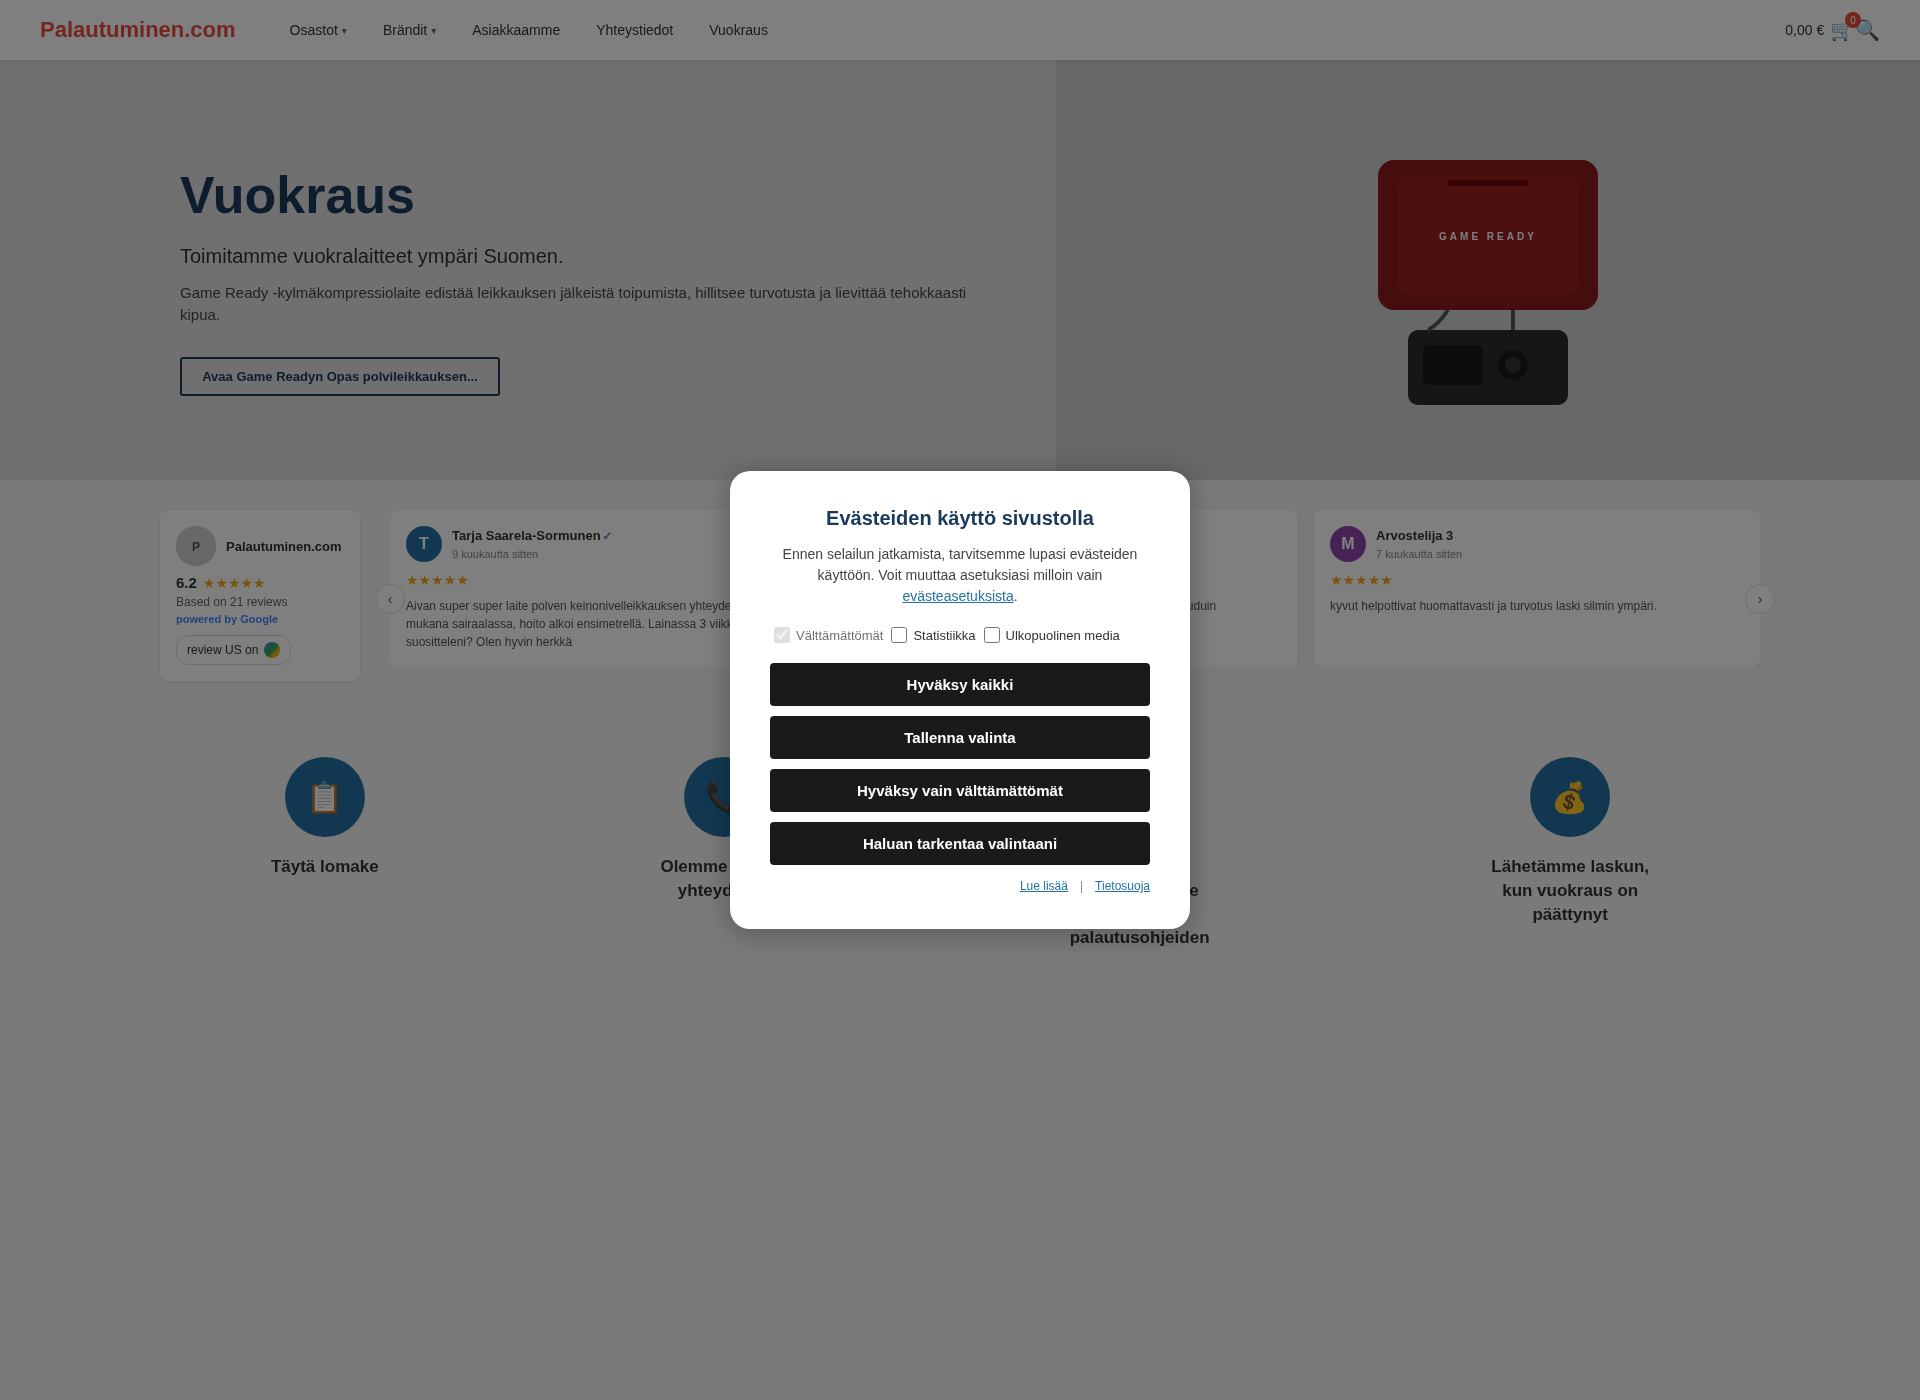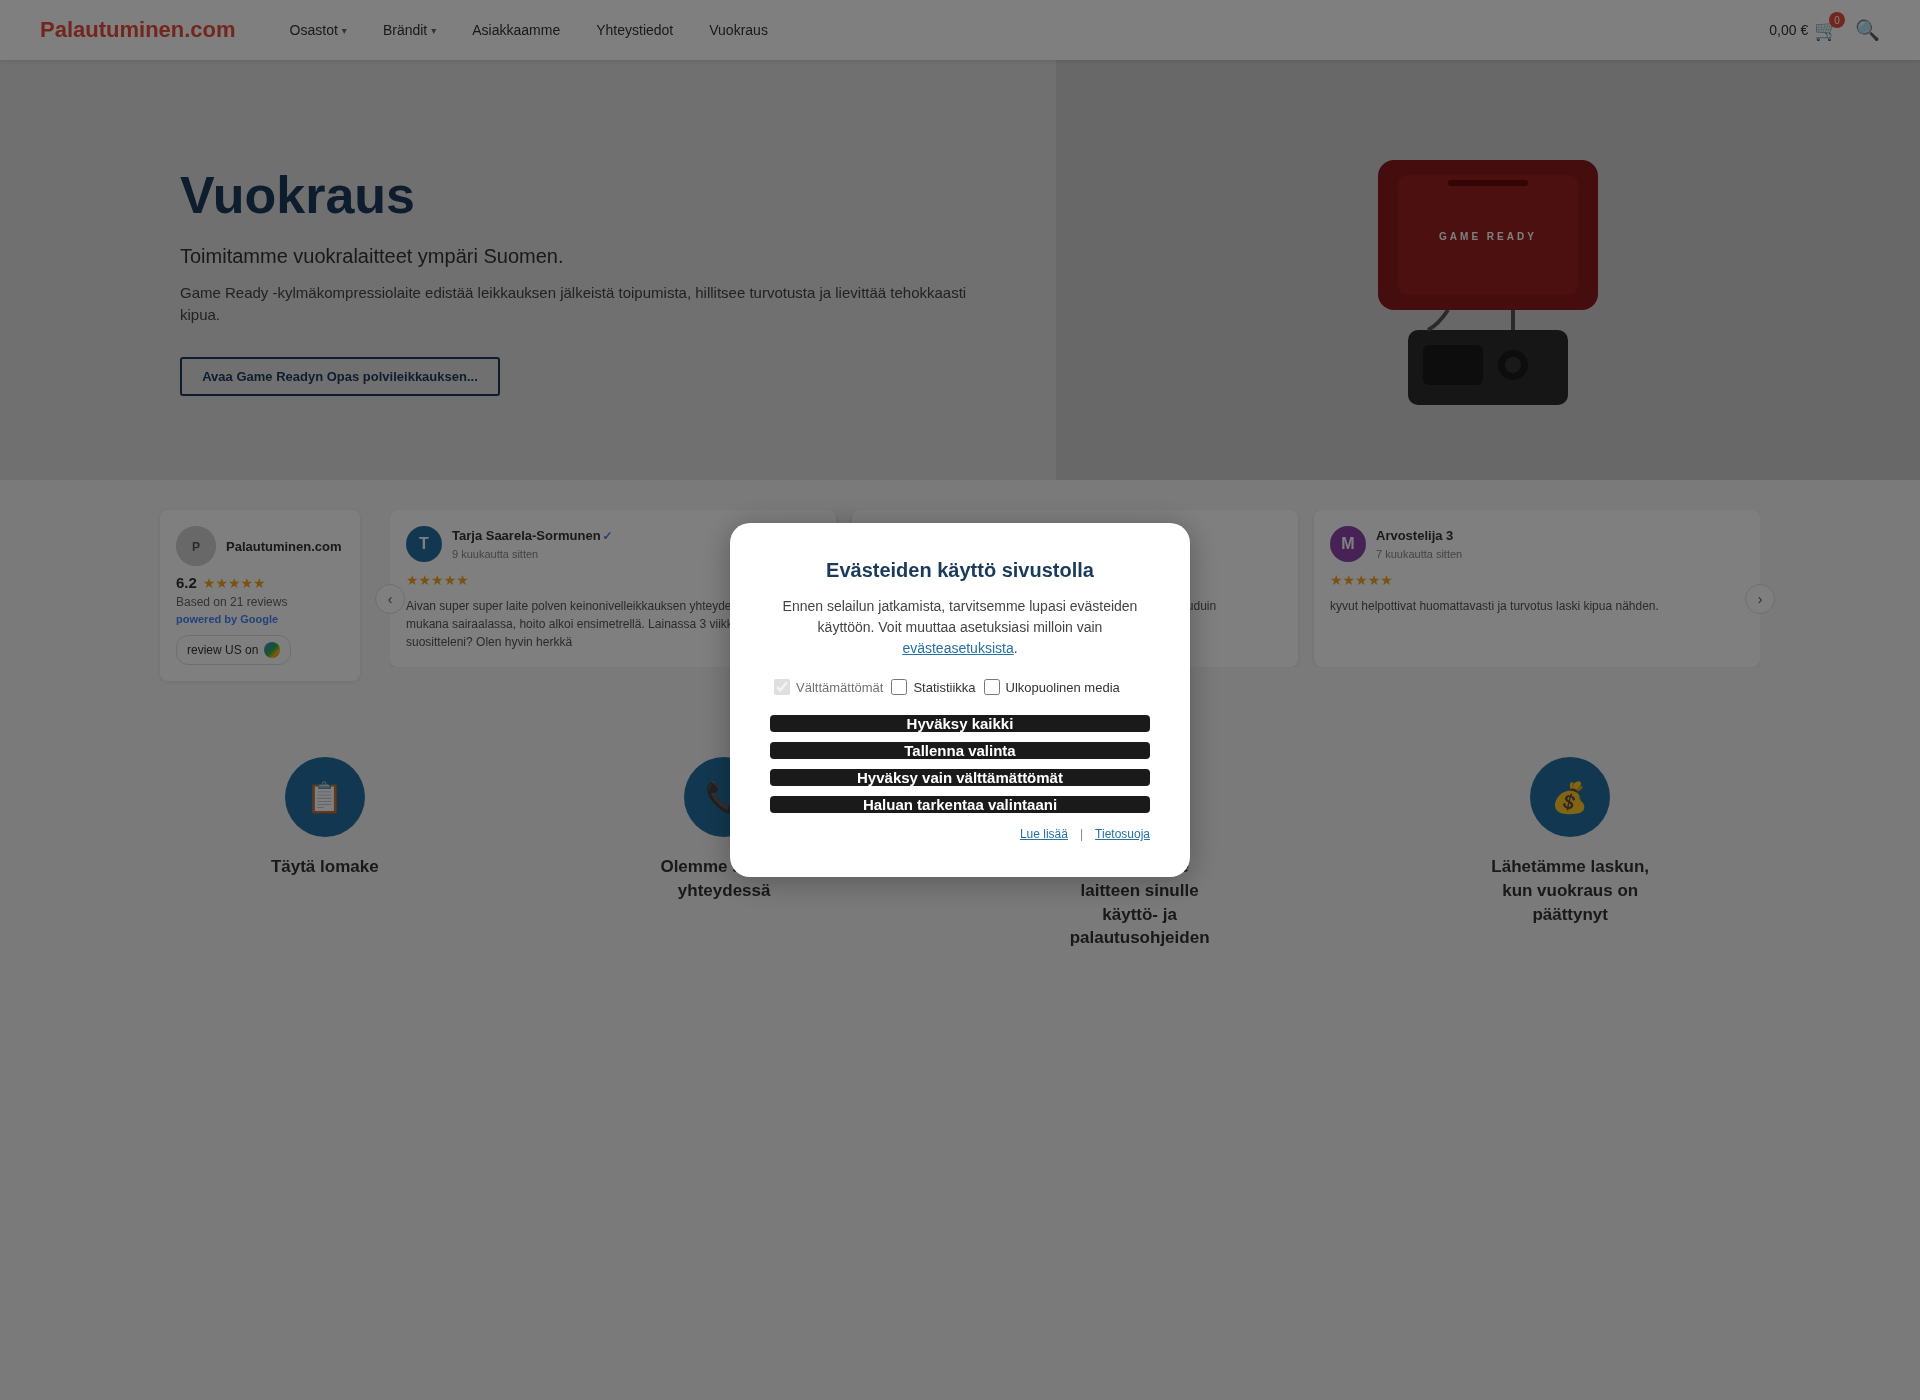--- a/index.html
+++ b/index.html
@@ -38,21 +38,20 @@
       color: #333;
       display: flex;
       align-items: center;
       gap: 4px;
       border-radius: 4px;
     }
     .nav-arrow { font-size: 10px; color: #666; }
     .navbar-right {
       display: flex;
       align-items: flex-end;
-      gap: 16px;
     }
     .cart-area {
       display: flex;
       align-items: center;
       gap: 6px;
       font-size: 14px;
       cursor: pointer;
       position: relative;
     }
     .cart-badge {
@@ -396,20 +395,21 @@
       display: flex;
       flex-direction: column;
       gap: 10px;
       margin-bottom: 14px;
     }
     .modal-btn {
       background: #1a1a1a;
       color: #fff;
       border: none;
       border-radius: 4px;
+      padding: 13px;
       font-size: 15px;
       font-weight: 600;
       cursor: pointer;
       width: 100%;
     }
     .modal-footer-links {
       font-size: 12px;
       color: #888;
       display: flex;
       gap: 12px;
@@ -537,21 +537,21 @@
   </div>
         <div class="review-card">
     <div class="review-card-header">
       <div class="reviewer-avatar" style="background:#8e44ad">M</div>
       <div>
         <div class="reviewer-name">Arvostelija 3</div>
         <div class="reviewer-time">7 kuukautta sitten</div>
       </div>
     </div>
     <div class="review-stars">★★★★★</div>
-    <div class="review-text">kyvut helpottivat huomattavasti ja turvotus laski kipua nähden.</div>
+    <div class="review-text">kyvut helpottivat huomattavasti ja turvotus laski silmin ympäri.</div>
   </div>
       </div>
     <button class="carousel-btn carousel-btn-right">›</button>
     <div class="carousel-dots" id="carousel-dots-container">
         <div class="dot active"></div>
         <div class="dot"></div>
         <div class="dot"></div>
       </div>
   </div>
 </section>

